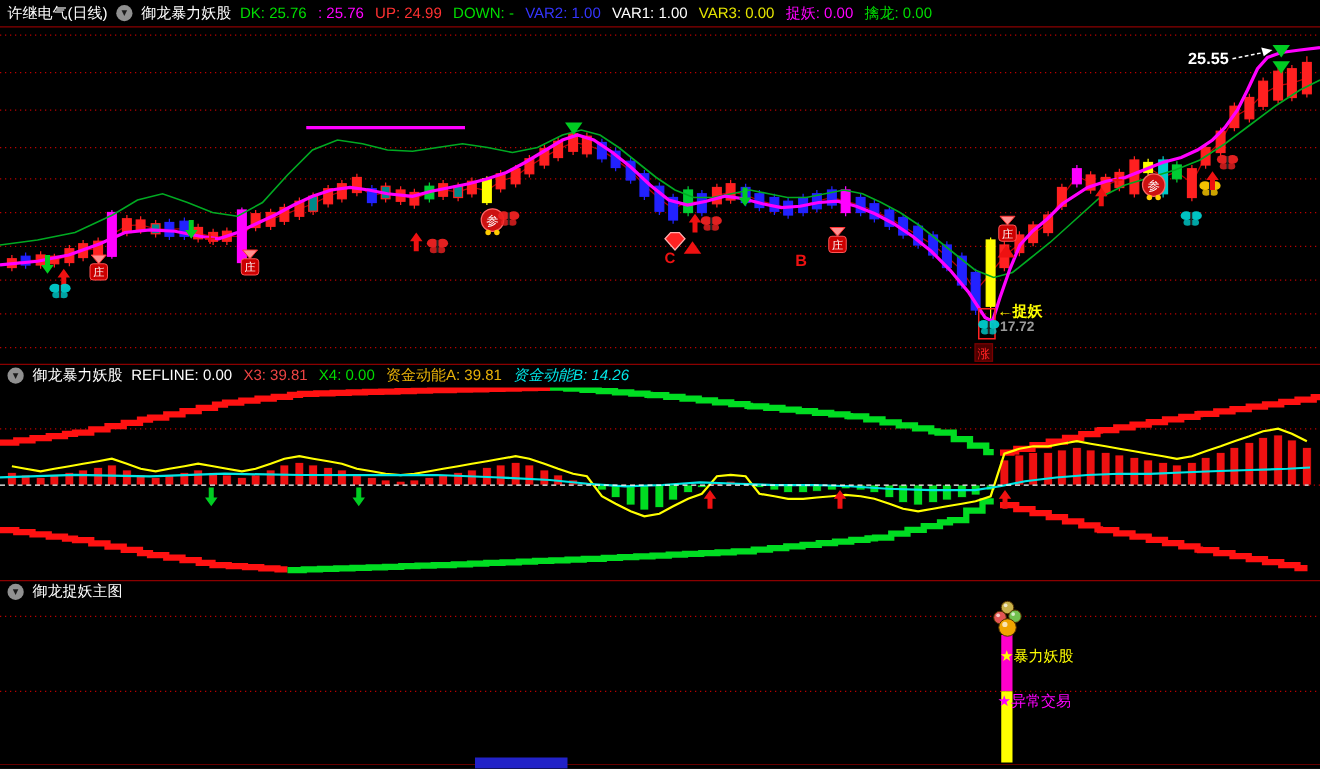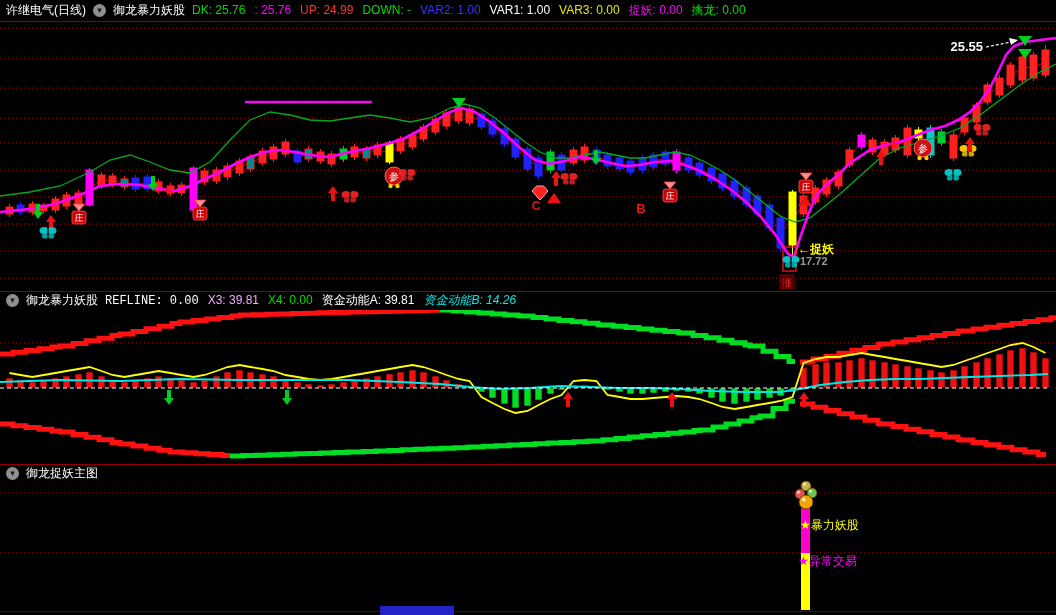--- a/index.html
+++ b/index.html
@@ -527,21 +527,21 @@
       <polygon points="1018,40 1009,38 1011,45" fill="#ffffff"></polygon>
       <polygon points="1018,36 1032,36 1025,46" fill="#00cc22"></polygon>
       <polygon points="1018,49 1032,49 1025,59" fill="#00cc22"></polygon>
     </svg>
 
   <div class="sep" style="top:291px"></div>
 
   <div class="hdr" id="hdr-p2">
     <span class="chev">▾</span>
     <span>御龙暴力妖股</span>
-    <span class="vals" id="vals-p2"><span style="color: rgb(255, 255, 255); font-family: Liberation Mono, monospace;">REFLINE: 0.00</span><span style="color: #f0abfc;">X3: 39.81</span><span style="color: rgb(0, 221, 0);">X4: 0.00</span><span style="color: #ffffff;">资金动能A: 39.81</span><span style="color: rgb(0, 230, 230); font-style: italic;">资金动能B: 14.26</span></span>
+    <span class="vals" id="vals-p2"><span style="color: rgb(255, 255, 255);">REFLINE: 0.00</span><span style="color: #ef4444;">X3: 39.81</span><span style="color: rgb(0, 221, 0);">X4: 0.00</span><span style="color: #eab308;">资金动能A: 39.81</span><span style="color: rgb(0, 230, 230); font-style: italic;">资金动能B: 14.26</span></span>
   </div>
 
   <svg id="mid-svg" width="1056" height="154" style="top:310px" viewBox="0 310 1056 154">
       <line x1="0" y1="343" x2="1056" y2="343" stroke="#bb0000" stroke-width="1" stroke-dasharray="1,3"></line>
       <polyline points="0,354 13,354 13,352.26666666666665 26,352.26666666666665 26,350.53333333333336 39,350.53333333333336 39,348.8 52,348.8 52,347.06666666666666 60,347.06666666666666 60,346 73,346 73,343.4 86,343.4 86,340.8 99,340.8 99,338.2 112,338.2 112,335.6 120,335.6 120,334 133,334 133,331.4 146,331.4 146,328.8 159,328.8 159,326.2 172,326.2 172,323.6 180,323.6 180,322 193,322 193,320.48333333333335 206,320.48333333333335 206,318.96666666666664 219,318.96666666666664 219,317.45 232,317.45 232,315.93333333333334 240,315.93333333333334 240,315 253,315 253,314.6454545454545 266,314.6454545454545 266,314.2909090909091 279,314.2909090909091 279,313.93636363636364 292,313.93636363636364 292,313.58181818181816 305,313.58181818181816 305,313.22727272727275 318,313.22727272727275 318,312.8727272727273 331,312.8727272727273 331,312.5181818181818 344,312.5181818181818 344,312.1636363636364 350,312.1636363636364 350,312 363,312 363,311.7111111111111 376,311.7111111111111 376,311.4222222222222 389,311.4222222222222 389,311.1333333333333 402,311.1333333333333 402,310.84444444444443 415,310.84444444444443 415,310.55555555555554 428,310.55555555555554 428,310.26666666666665 440,310.26666666666665" fill="none" stroke="#ff1111" stroke-width="5"></polyline>
       <polyline points="440,310 453,310 453,310.975 466,310.975 466,311.95 479,311.95 479,312.925 492,312.925 492,313.9 505,313.9 505,314.875 518,314.875 518,315.85 520,315.85 520,316 533,316 533,317.4625 546,317.4625 546,318.925 559,318.925 559,320.3875 572,320.3875 572,321.85 585,321.85 585,323.3125 598,323.3125 598,324.775 600,324.775 600,325 613,325 613,326.3 626,326.3 626,327.6 639,327.6 639,328.9 652,328.9 652,330.2 665,330.2 665,331.5 678,331.5 678,332.8 680,332.8 680,333 693,333 693,335.4142857142857 706,335.4142857142857 706,337.8285714285714 719,337.8285714285714 719,340.24285714285713 732,340.24285714285713 732,342.65714285714284 745,342.65714285714284 745,345.07142857142856 750,345.07142857142856 750,346 763,346 763,351.2 776,351.2 776,356.4 789,356.4 789,361.6 795,361.6" fill="none" stroke="#00dd22" stroke-width="5"></polyline>
       <polyline points="800,362 813,362 813,359.075 826,359.075 826,356.15 839,356.15 839,353.225 852,353.225 852,350.3 865,350.3 865,347.375 878,347.375 878,344.45 880,344.45 880,344 893,344 893,341.8875 906,341.8875 906,339.775 919,339.775 919,337.6625 932,337.6625 932,335.55 945,335.55 945,333.4375 958,333.4375 958,331.325 960,331.325 960,331 973,331 973,329.1041666666667 986,329.1041666666667 986,327.2083333333333 999,327.2083333333333 999,325.3125 1012,325.3125 1012,323.4166666666667 1025,323.4166666666667 1025,321.5208333333333 1038,321.5208333333333 1038,319.625 1051,319.625 1051,317.7291666666667 1056,317.7291666666667" fill="none" stroke="#ff1111" stroke-width="5"></polyline>
       <polyline points="0,424 13,424 13,425.73333333333335 26,425.73333333333335 26,427.46666666666664 39,427.46666666666664 39,429.2 52,429.2 52,430.93333333333334 60,430.93333333333334 60,432 73,432 73,434.6 86,434.6 86,437.2 99,437.2 99,439.8 112,439.8 112,442.4 120,442.4 120,444 133,444 133,446.08 146,446.08 146,448.16 159,448.16 159,450.24 170,450.24 170,452 183,452 183,452.8666666666667 196,452.8666666666667 196,453.73333333333335 209,453.73333333333335 209,454.6 222,454.6 222,455.46666666666664 230,455.46666666666664" fill="none" stroke="#ff1111" stroke-width="5"></polyline>
       <polyline points="230,456 243,456 243,455.56666666666666 256,455.56666666666666 256,455.1333333333333 269,455.1333333333333 269,454.7 282,454.7 282,454.26666666666665 295,454.26666666666665 295,453.8333333333333 308,453.8333333333333 308,453.4 321,453.4 321,452.96666666666664 334,452.96666666666664 334,452.53333333333336 347,452.53333333333336 347,452.1 350,452.1 350,452 363,452 363,451.4583333333333 376,451.4583333333333 376,450.9166666666667 389,450.9166666666667 389,450.375 402,450.375 402,449.8333333333333 415,449.8333333333333 415,449.2916666666667 428,449.2916666666667 428,448.75 441,448.75 441,448.2083333333333 454,448.2083333333333 454,447.6666666666667 467,447.6666666666667 467,447.125 470,447.125 470,447 483,447 483,446.35 496,446.35 496,445.7 509,445.7 509,445.05 522,445.05 522,444.4 535,444.4 535,443.75 548,443.75 548,443.1 561,443.1 561,442.45 574,442.45 574,441.8 587,441.8 587,441.15 590,441.15 590,441 603,441 603,439.7 616,439.7 616,438.4 629,438.4 629,437.1 642,437.1 642,435.8 655,435.8 655,434.5 668,434.5 668,433.2 681,433.2 681,431.9 694,431.9 694,430.6 700,430.6 700,430 713,430 713,426.96666666666664 726,426.96666666666664 726,423.93333333333334 739,423.93333333333334 739,420.9 752,420.9 752,417.8666666666667 760,417.8666666666667 760,416 773,416 773,408.57142857142856 786,408.57142857142856 786,401.14285714285717 795,401.14285714285717" fill="none" stroke="#00dd22" stroke-width="5"></polyline>
       <polyline points="800,404 813,404 813,407.25 826,407.25 826,410.5 839,410.5 839,413.75 852,413.75 852,417 865,417 865,420.25 878,420.25 878,423.5 880,423.5 880,424 893,424 893,426.6 906,426.6 906,429.2 919,429.2 919,431.8 932,431.8 932,434.4 945,434.4 945,437 958,437 958,439.6 960,439.6 960,440 973,440 973,442.4186046511628 986,442.4186046511628 986,444.83720930232556 999,444.83720930232556 999,447.25581395348837 1012,447.25581395348837 1012,449.6744186046512 1025,449.6744186046512 1025,452.09302325581393 1038,452.09302325581393 1038,454.51162790697674 1046,454.51162790697674" fill="none" stroke="#ff1111" stroke-width="5"></polyline>

